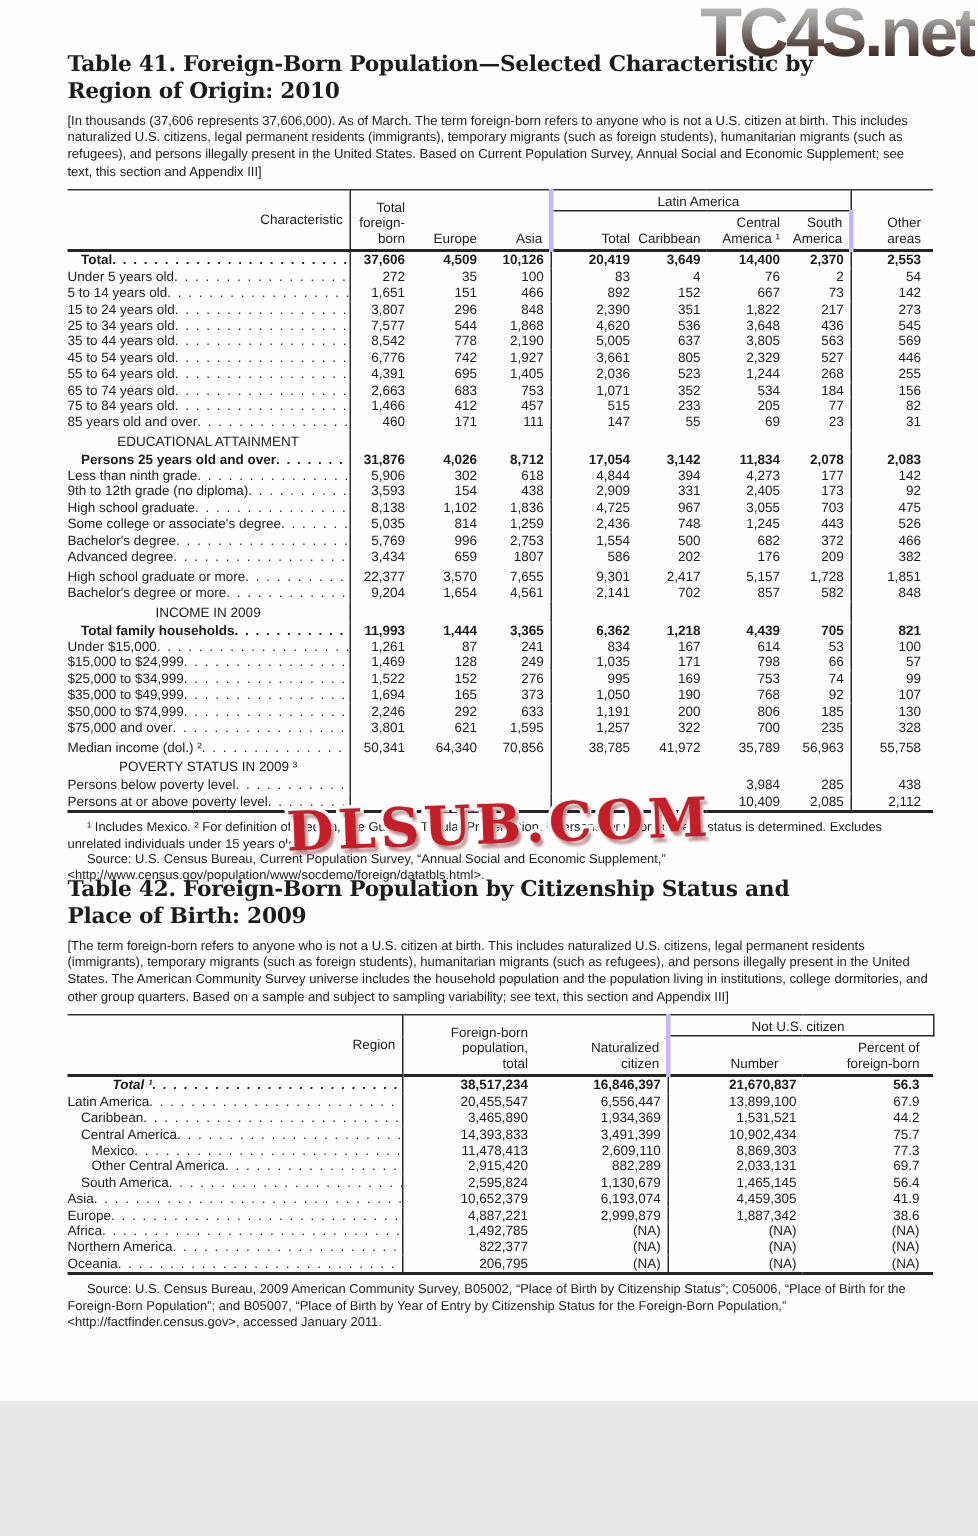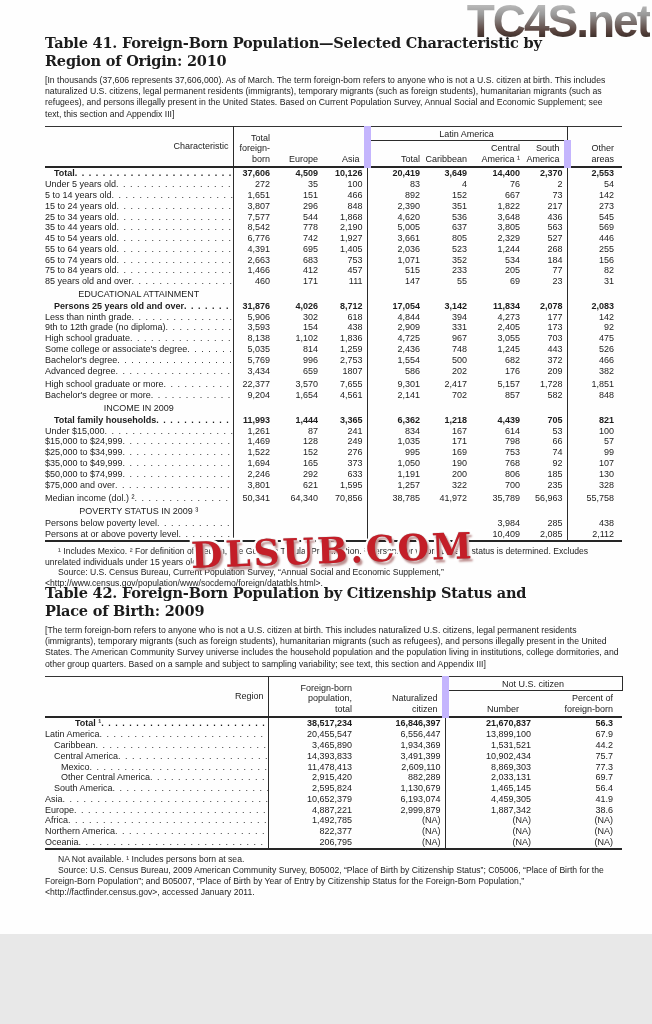--- a/index.html
+++ b/index.html
@@ -51,39 +51,39 @@
   .tblwrap { position:relative; margin-top:6px; }
   table { border-collapse:collapse; table-layout:fixed;
           border-top:1px solid #333; border-bottom:2px solid #262626; }
   #tbl41 { width:577px; }
   #tbl42 { width:577px; }
   th, td { font-size:9px; font-weight:normal; padding:0; }
   thead th { vertical-align:bottom; line-height:10.5px; text-align:right;
              padding:2px 4px 2px 0; border-bottom:2px solid #262626; }
   th.pre { white-space:pre-line; }
   th.ch { vertical-align:middle; border-right:1px solid #2b2b2b; }
-  th.vr { border-right:7px solid #c4b5fd; }
+  th.vr { border-right:3px solid #c4b5fd; }
   th.spanner { text-align:center; border-bottom:1px solid #2b2b2b !important;
                border-right:1px solid #2b2b2b; padding-bottom:1px; }
   th.last { padding-right:8px;margin-top:42px; }
   th.numhead { padding-right:16px; }
 
   tbody td { line-height:10.8px; vertical-align:bottom; }
   tbody td.num { text-align:right; padding-right:4px; }
   tbody td.b, th.b { font-weight:bold; }
   tbody tr.gap td { padding-top:3px; }
   td.section { text-align:center; padding:2px 0 1px 0; }
   td.lbl .wrap { display:flex; align-items:baseline; }
   td.lbl .t { white-space:nowrap; }
   td.lbl .dots { flex:1 1 auto; overflow:hidden; white-space:nowrap; }
   td.lbl .dots::before {
     content:" . . . . . . . . . . . . . . . . . . . . . . . . . . . . . . . . . . . . . . . . . . . . . . . . . . . . . . . . . . . .";
     letter-spacing:1px;
   }
-  td.ind1 { padding-left:9px; } td.ind2 { padding-left:16px; } td.ind3 { padding-left:30px; }
+  td.ind1 { padding-left:9px; } td.ind2 { padding-left:16px; } td.ind3 { padding-left:30px;font-style:italic; }
 
   #tbl41 tbody td:nth-child(1),
   #tbl41 tbody td:nth-child(4),
   #tbl41 tbody td:nth-child(8) { border-right:1px solid #2b2b2b; }
   #tbl41 tbody td:nth-child(9) { padding-right:8px;text-align:right; }
 
   #tbl42 tbody td:nth-child(1),
   #tbl42 tbody td:nth-child(3) { border-right:1px solid #2b2b2b; }
   #tbl42 tbody td:nth-child(2) { padding-right:8px; }
   #tbl42 tbody td:nth-child(5) { padding-right:9px; }
@@ -839,21 +839,20 @@
               <td class="num">206,795</td>
               <td class="num">(NA)</td>
               <td class="num">(NA)</td>
               <td class="num">(NA)</td>
             </tr>
           </tbody>
       </table>
     </div>
 
     <div class="footnotes">
-      <p>NA Not available. ¹ Includes persons born at sea.</p>
       <p>Source: U.S. Census Bureau, 2009 American Community Survey, B05002, “Place of Birth by Citizenship Status”; C05006, “Place of Birth for the Foreign-Born Population”; and B05007, “Place of Birth by Year of Entry by Citizenship Status for the Foreign-Born Population,” &lt;http://factfinder.census.gov&gt;, accessed January 2011.</p>
     </div>
   </div>
 
   <div class="footer-page">
     <span>Population</span><span class="num">45</span>
   </div>
   <div class="footer-src">U.S. Census Bureau, Statistical Abstract of the United States: 2012</div>
 
   <div class="wm-bottom">TradersXtreme.com</div>

